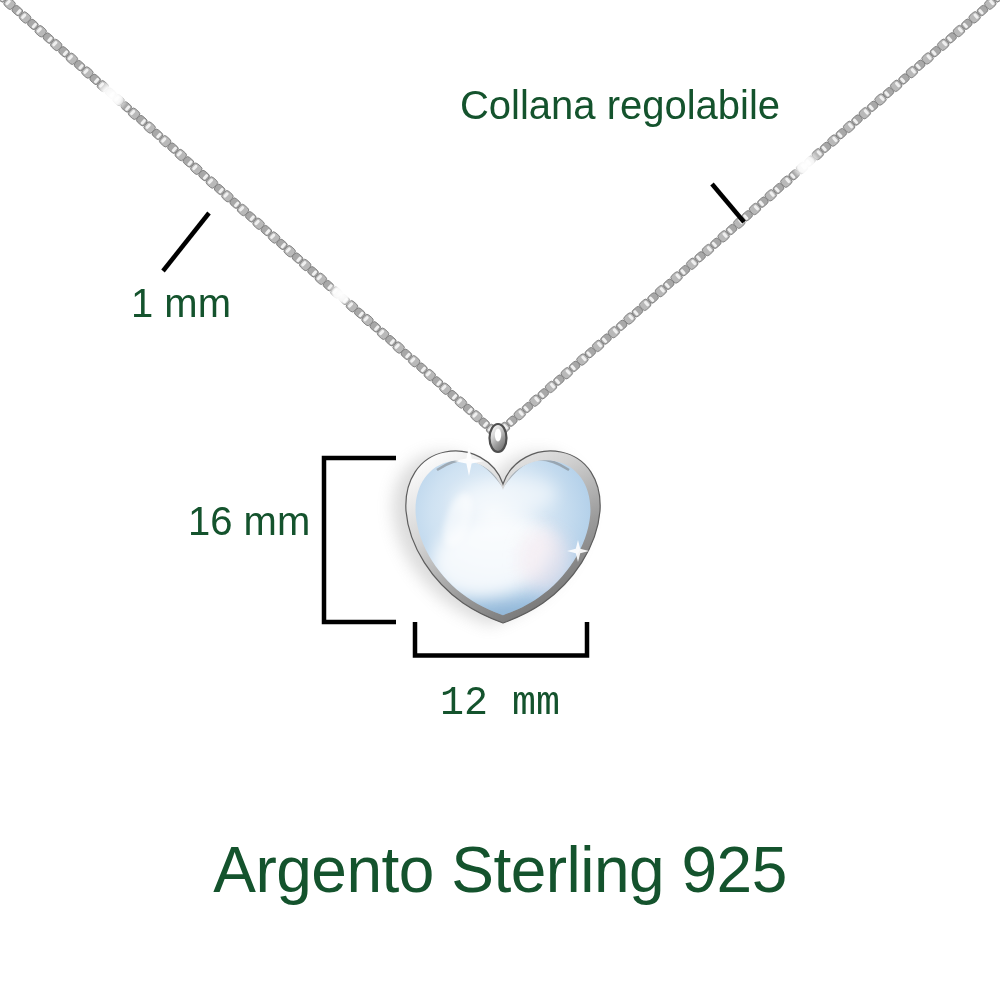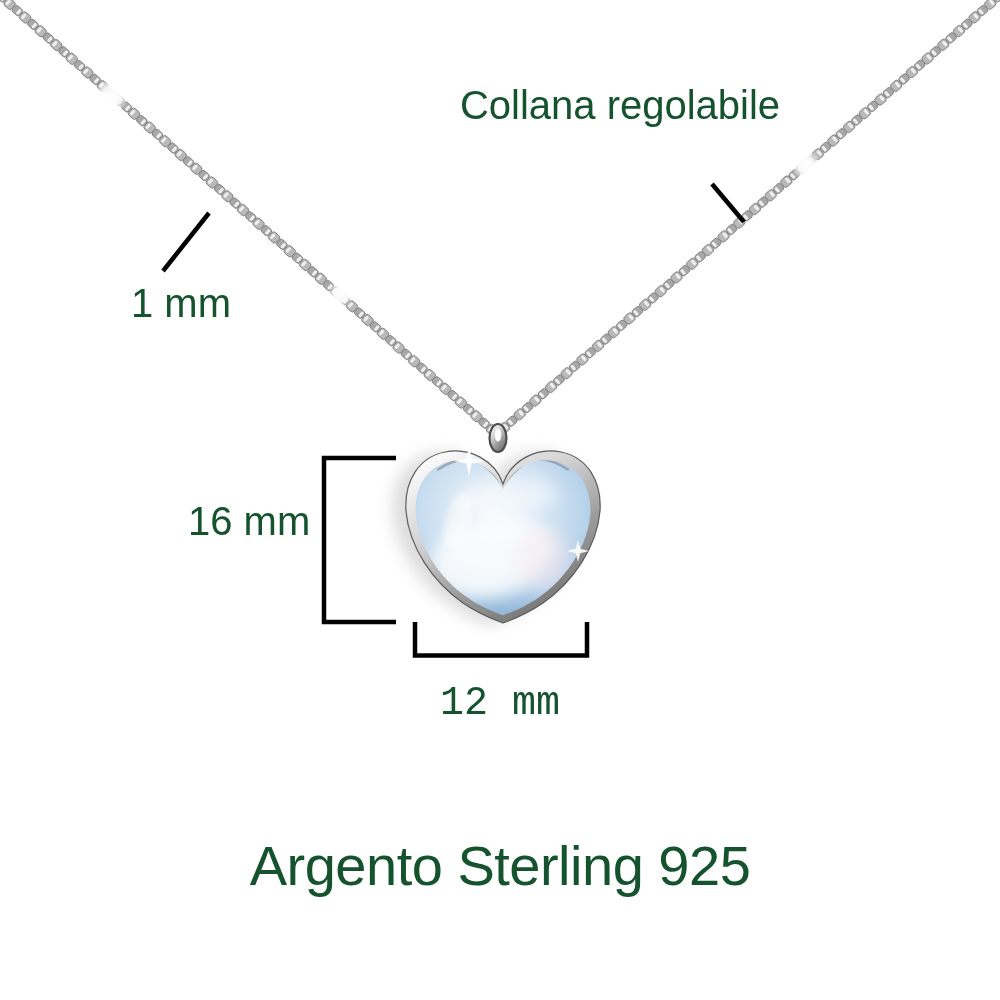--- a/index.html
+++ b/index.html
@@ -21,21 +21,21 @@
   #chain-length-label{
     left:415px;top:80px;width:410px;
     font-size:40px;line-height:50px;
     text-align:center;white-space:normal;
   }
   #thickness-label{left:131px;top:274px;font-size:40px;margin-top:7px;}
   #height-label{left:188px;top:499px;font-size:40px;}
   #width-label{left:440px;top:681px;font-size:40px;font-family:Liberation Mono, monospace;}
   #product-title{
     left:0;top:833px;width:1000px;
-    font-size:56px;letter-spacing:-0.5px;
+    font-size:64px;letter-spacing:-0.5px;
     text-align:center;
   }
 </style>
 </head>
 <body>
 
 <svg id="stage" viewBox="0 0 1000 1000" xmlns="http://www.w3.org/2000/svg">
   <defs>
     <linearGradient id="bezel" x1="0.15" y1="0" x2="0.8" y2="1">
       <stop offset="0" stop-color="#fdfdfd"></stop>

